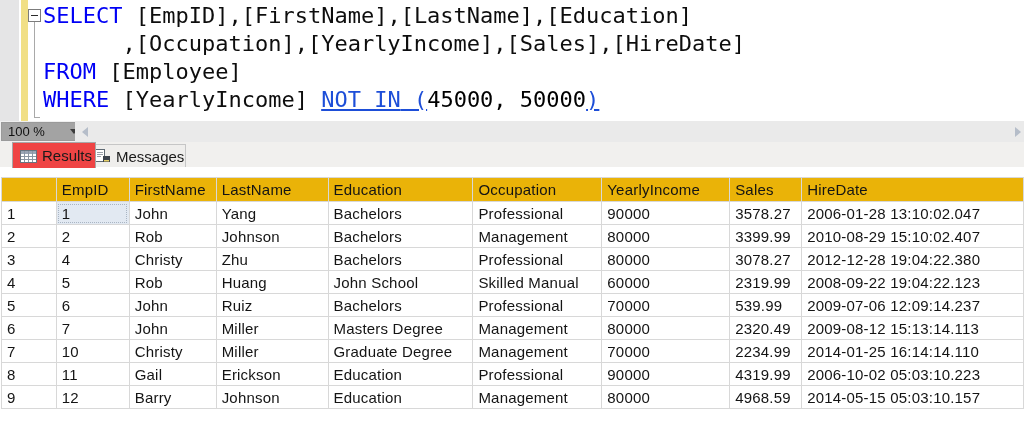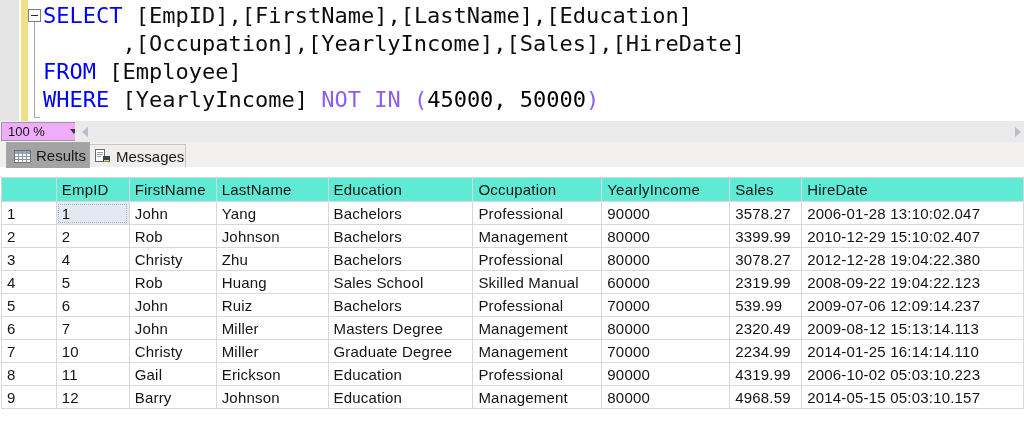--- a/index.html
+++ b/index.html
@@ -11,51 +11,51 @@
   .gutter{position:absolute;left:0;top:0;width:19px;height:121px;background:#e5e5e6;border-right:1px solid #fff;}
   .change-bar{position:absolute;left:21px;top:0;width:7px;height:121px;background:#f1df85;}
   .fold-box{position:absolute;left:28px;top:9px;width:13px;height:13px;background:#fff;border:1px solid #7c7c7c;box-sizing:border-box;}
   .fold-box::after{content:"";position:absolute;left:2px;top:5px;width:7px;height:1px;background:#2b2b2b;}
   .fold-line{position:absolute;left:34px;top:22px;width:1px;height:95px;background:#a9a9a9;}
   .fold-foot{position:absolute;left:34px;top:117px;width:6px;height:1px;background:#a9a9a9;}
   .code{position:absolute;left:43px;top:2px;margin:0;
         font-family:"DejaVu Sans Mono",monospace;font-size:22px;line-height:28px;white-space:pre;}
   .tk-kw{color:#0000f5;}
   .tk-id{color:#0d0d0d;}
-  .tk-op{color:#8b5cf6;}
+  .tk-op{color:#1d4ed8;text-decoration:underline;}
   .tk-num{color:#000000;}
 
   
   .zoom-row{position:absolute;left:0;top:121px;width:1024px;height:21px;background:#f0f0f0;}
-  .zoom-box{position:absolute;left:1px;top:1px;width:70px;height:17px;background:#f0abfc;border:1px solid #9a9a9a;
+  .zoom-box{position:absolute;left:1px;top:1px;width:70px;height:17px;background:#a3a3a3;border:1px solid #9a9a9a;
             display:flex;align-items:center;justify-content:space-between;padding:0 5px 0 6px;box-sizing:content-box;
             font-size:13px;color:#111;}
   .zoom-caret{width:0;height:0;border-left:4px solid transparent;border-right:4px solid transparent;border-top:5px solid #3c3c3c;}
   .hscroll{position:absolute;left:75px;top:0;width:949px;height:21px;background:#eaeaea;}
   .arr-left{position:absolute;left:7px;top:6px;width:0;height:0;
             border-top:5px solid transparent;border-bottom:5px solid transparent;border-right:6px solid #b5bdc9;}
   .arr-right{position:absolute;right:3px;top:6px;width:0;height:0;
             border-top:5px solid transparent;border-bottom:5px solid transparent;border-left:6px solid #b5bdc9;}
 
   
   .tabstrip{position:absolute;left:0;top:142px;width:1024px;height:25px;background:#f1f0ee;}
   .tab{position:absolute;display:flex;align-items:center;gap:5px;box-sizing:border-box;font-size:15px;}
-  .tab-results{left:6px;top:0;width:84px;height:26px;background:#a3a3a3;border:1px solid #a8a8a8;border-bottom:none;
+  .tab-results{left:12px;top:0;width:84px;height:26px;background:#ef4444;border:1px solid #a8a8a8;border-bottom:none;
                padding-left:7px;z-index:2;}
   .tab-messages{left:87px;top:2px;width:99px;height:23px;background:#efeeec;border:1px solid #c6c6c6;border-bottom:none;
                padding-left:6px;}
   .watermark{position:absolute;left:628px;top:4px;font-size:13px;font-weight:bold;color:#9b4e1e;letter-spacing:0.2px;}
 
   
   .results{position:absolute;left:0;top:167px;width:1024px;height:255px;background:#fff;}
   table.grid{border-collapse:collapse;table-layout:fixed;margin:10px 0 0 1px;}
   table.grid th, table.grid td{border:1px solid #d8d8d8;font-weight:normal;text-align:left;
       padding:0 5px;height:23px;font-size:15px;letter-spacing:0.2px;color:#141414;
       white-space:nowrap;overflow:hidden;box-sizing:border-box;}
-  table.grid thead th{height:24px;background:#5eead4;}
+  table.grid thead th{height:24px;background:#eab308;}
   td.rowhdr{padding-left:9px;background:#ffffff;}
   td.num{text-align:right;}
   td.selected{background:#e2e9f2;border:1px solid #98a4b2;outline:1px dotted #a9b5c3;outline-offset:-3px;}
 </style>
 </head>
 <body>
 
 <div class="screen">
 
   <div class="editor">
@@ -144,39 +144,39 @@
           </tr>
           <tr>
             <td class="rowhdr">2</td>
             <td>2</td>
             <td>Rob</td>
             <td>Johnson</td>
             <td>Bachelors</td>
             <td>Management</td>
             <td>80000</td>
             <td class="num">3399.99</td>
-            <td>2010-12-29 15:10:02.407</td>
+            <td>2010-08-29 15:10:02.407</td>
           </tr>
           <tr>
             <td class="rowhdr">3</td>
             <td>4</td>
             <td>Christy</td>
             <td>Zhu</td>
             <td>Bachelors</td>
             <td>Professional</td>
             <td>80000</td>
             <td class="num">3078.27</td>
             <td>2012-12-28 19:04:22.380</td>
           </tr>
           <tr>
             <td class="rowhdr">4</td>
             <td>5</td>
             <td>Rob</td>
             <td>Huang</td>
-            <td>Sales School</td>
+            <td>John School</td>
             <td>Skilled Manual</td>
             <td>60000</td>
             <td class="num">2319.99</td>
             <td>2008-09-22 19:04:22.123</td>
           </tr>
           <tr>
             <td class="rowhdr">5</td>
             <td>6</td>
             <td>John</td>
             <td>Ruiz</td>

